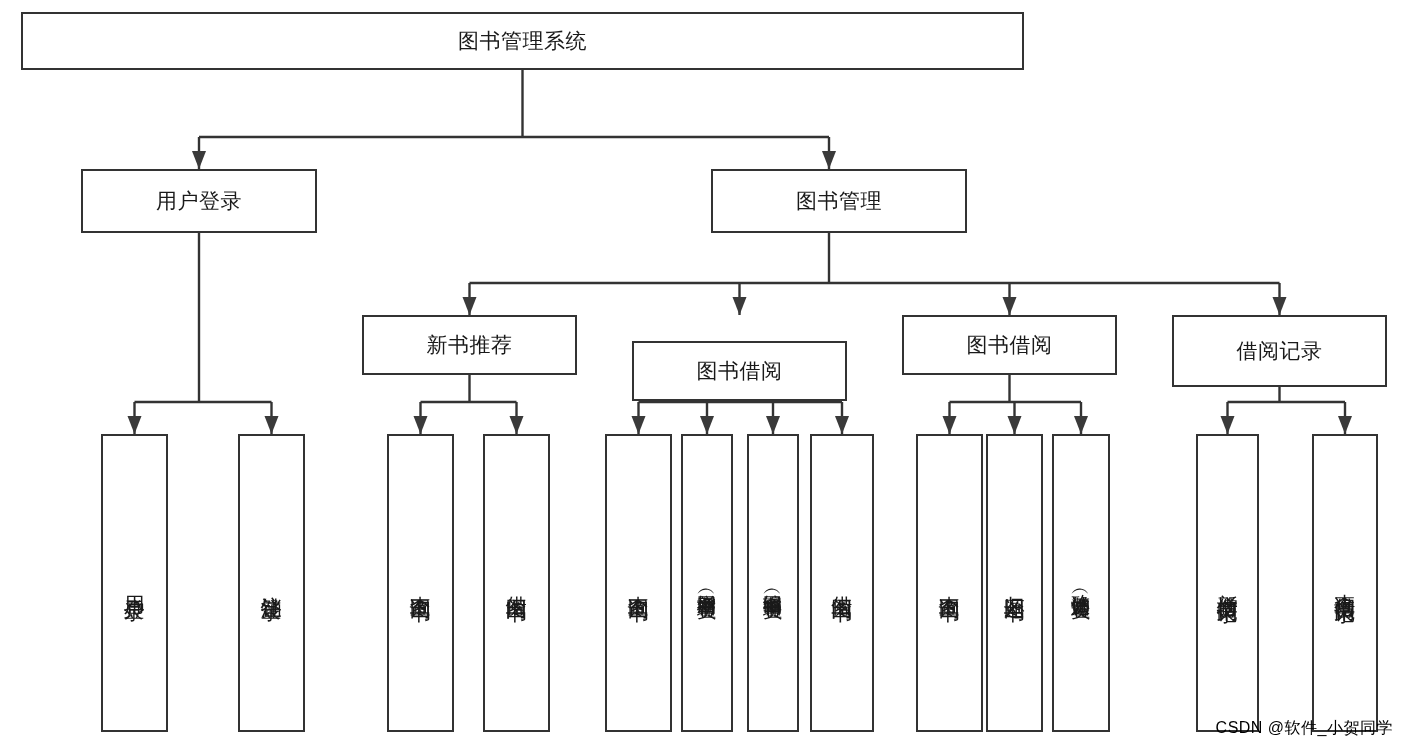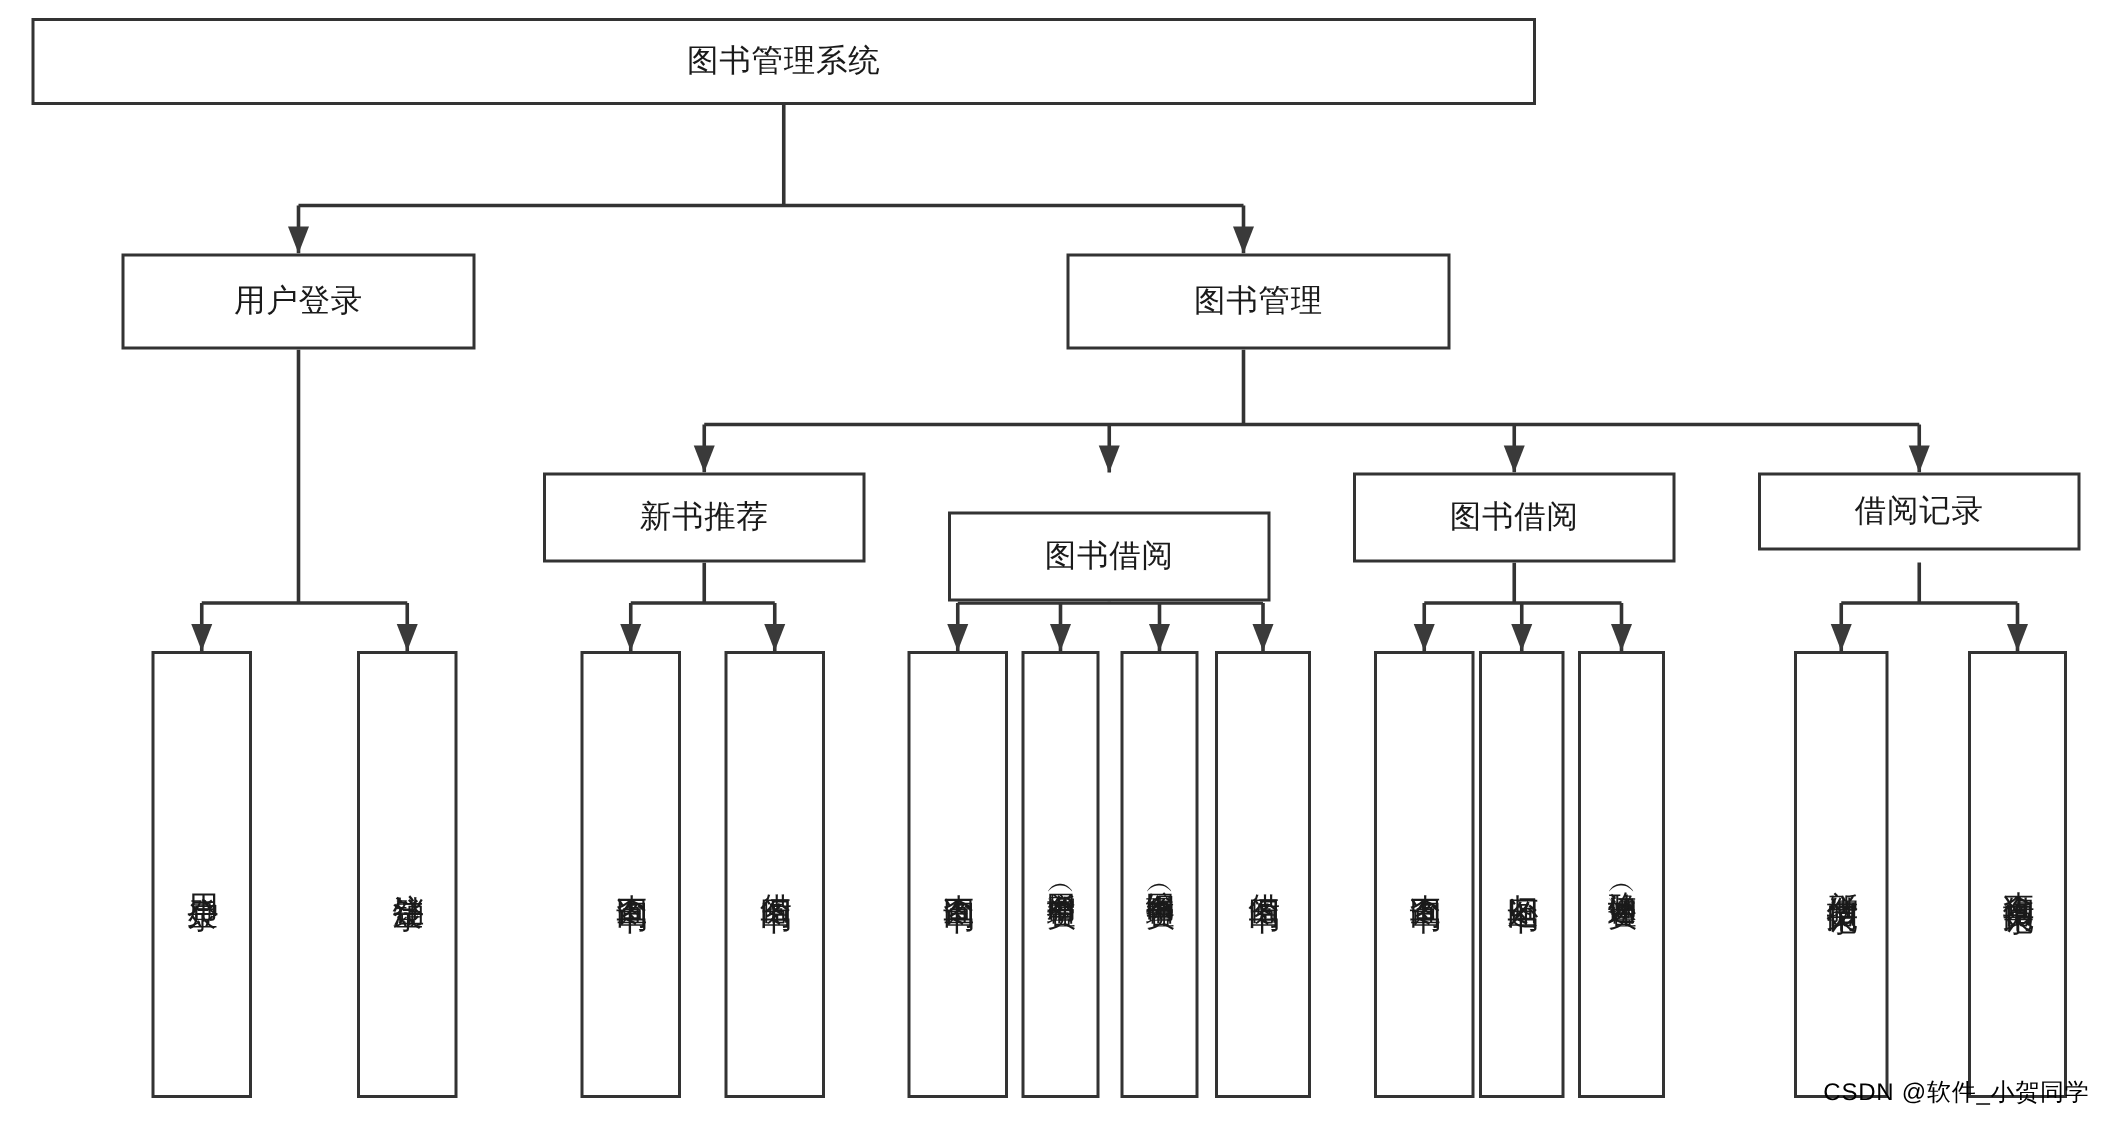--- a/index.html
+++ b/index.html
@@ -147,21 +147,21 @@
       </div>
       <div class="node h" style="left: 362px; top: 315px; width: 215px; height: 60px;">
         <span class="label">新书推荐</span>
       </div>
       <div class="node h" style="left: 632px; top: 315px; width: 215px; height: 60px; margin-top: 26px;">
         <span class="label">图书借阅</span>
       </div>
       <div class="node h" style="left: 902px; top: 315px; width: 215px; height: 60px;">
         <span class="label">图书借阅</span>
       </div>
-      <div class="node h" style="left: 1172px; top: 315px; width: 215px; height: 52px;">
+      <div class="node h" style="left: 1172px; top: 315px; width: 215px; height: 72px;">
         <span class="label">借阅记录</span>
       </div>
       <div class="node v" style="left: 101px; top: 434px; width: 67px; height: 298px;">
         <span class="label">用户登录</span>
       </div>
       <div class="node v" style="left: 238px; top: 434px; width: 67px; height: 298px;">
         <span class="label">注销登录</span>
       </div>
       <div class="node v" style="left: 387px; top: 434px; width: 67px; height: 298px;">
         <span class="label">查询图书</span>

